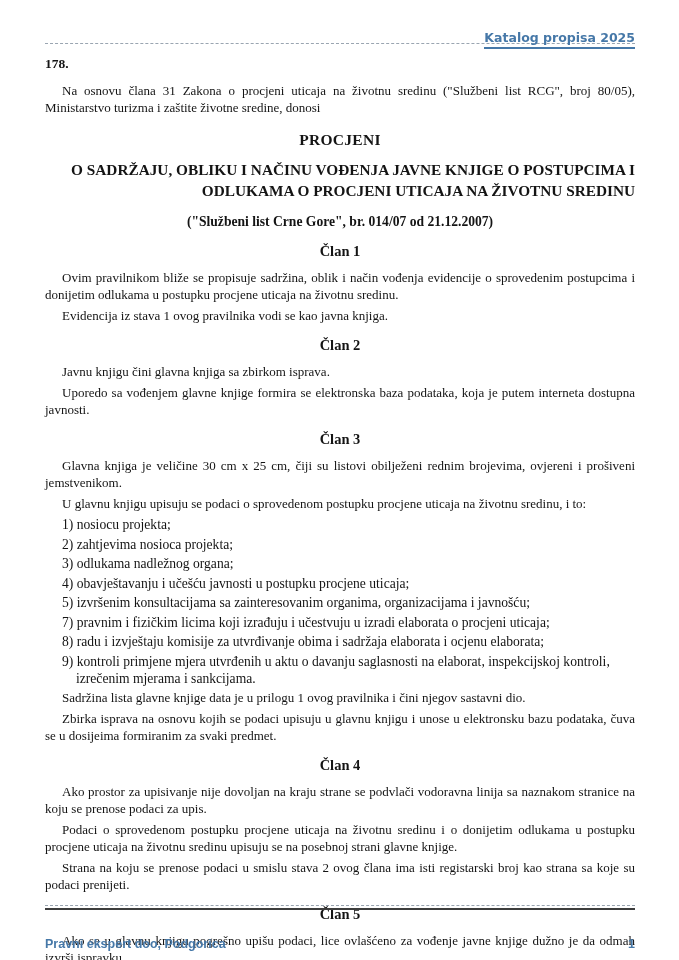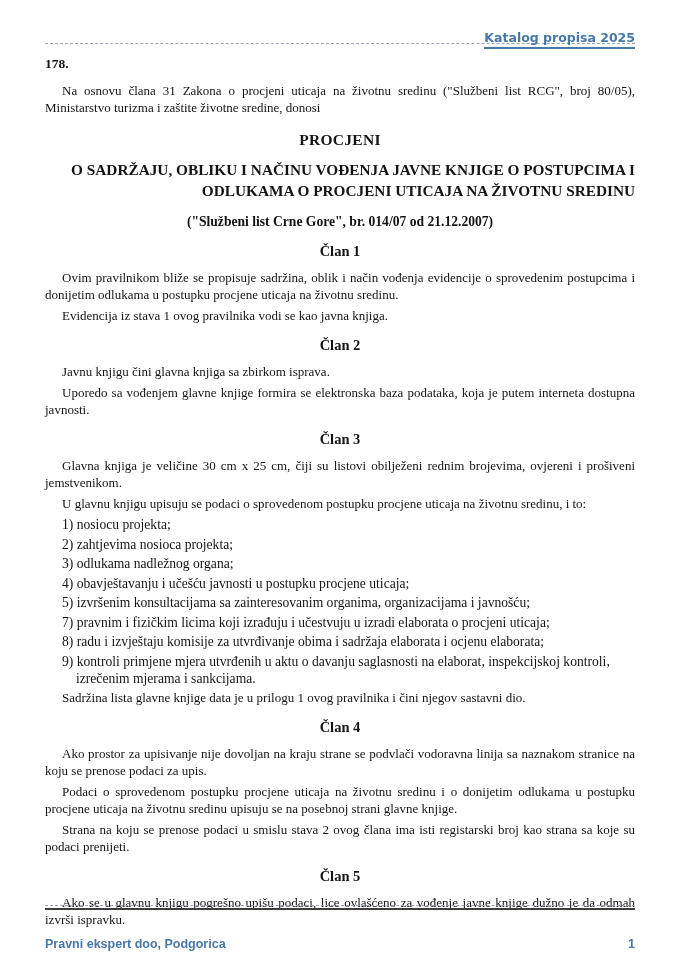--- a/index.html
+++ b/index.html
@@ -140,20 +140,21 @@
     <p class="para">U glavnu knjigu upisuju se podaci o sprovedenom postupku procjene uticaja na životnu sredinu, i to:</p>
     <p class="list-item">1) nosiocu projekta;</p>
     <p class="list-item">2) zahtjevima nosioca projekta;</p>
     <p class="list-item">3) odlukama nadležnog organa;</p>
     <p class="list-item">4) obavještavanju i učešću javnosti u postupku procjene uticaja;</p>
     <p class="list-item">5) izvršenim konsultacijama sa zainteresovanim organima, organizacijama i javnošću;</p>
     <p class="list-item">7) pravnim i fizičkim licima koji izrađuju i učestvuju u izradi elaborata o procjeni uticaja;</p>
     <p class="list-item">8) radu i izvještaju komisije za utvrđivanje obima i sadržaja elaborata i ocjenu elaborata;</p>
     <p class="list-item">9) kontroli primjene mjera utvrđenih u aktu o davanju saglasnosti na elaborat, inspekcijskoj kontroli, izrečenim mjerama i sankcijama.</p>
     <p class="para">Sadržina lista glavne knjige data je u prilogu 1 ovog pravilnika i čini njegov sastavni dio.</p>
+    <p class="para">Zbirka isprava na osnovu kojih se podaci upisuju u glavnu knjigu i unose u elektronsku bazu podataka, čuva se u dosijeima formiranim za svaki predmet.</p>
   </section>
 
   <section>
     <h4 class="article-heading">Član 4</h4>
     <p class="para">Ako prostor za upisivanje nije dovoljan na kraju strane se podvlači vodoravna linija sa naznakom stranice na koju se prenose podaci za upis.</p>
     <p class="para">Podaci o sprovedenom postupku procjene uticaja na životnu sredinu i o donijetim odlukama u postupku procjene uticaja na životnu sredinu upisuju se na posebnoj strani glavne knjige.</p>
     <p class="para">Strana na koju se prenose podaci u smislu stava 2 ovog člana ima isti registarski broj kao strana sa koje su podaci prenijeti.</p>
   </section>
 
   <section>

